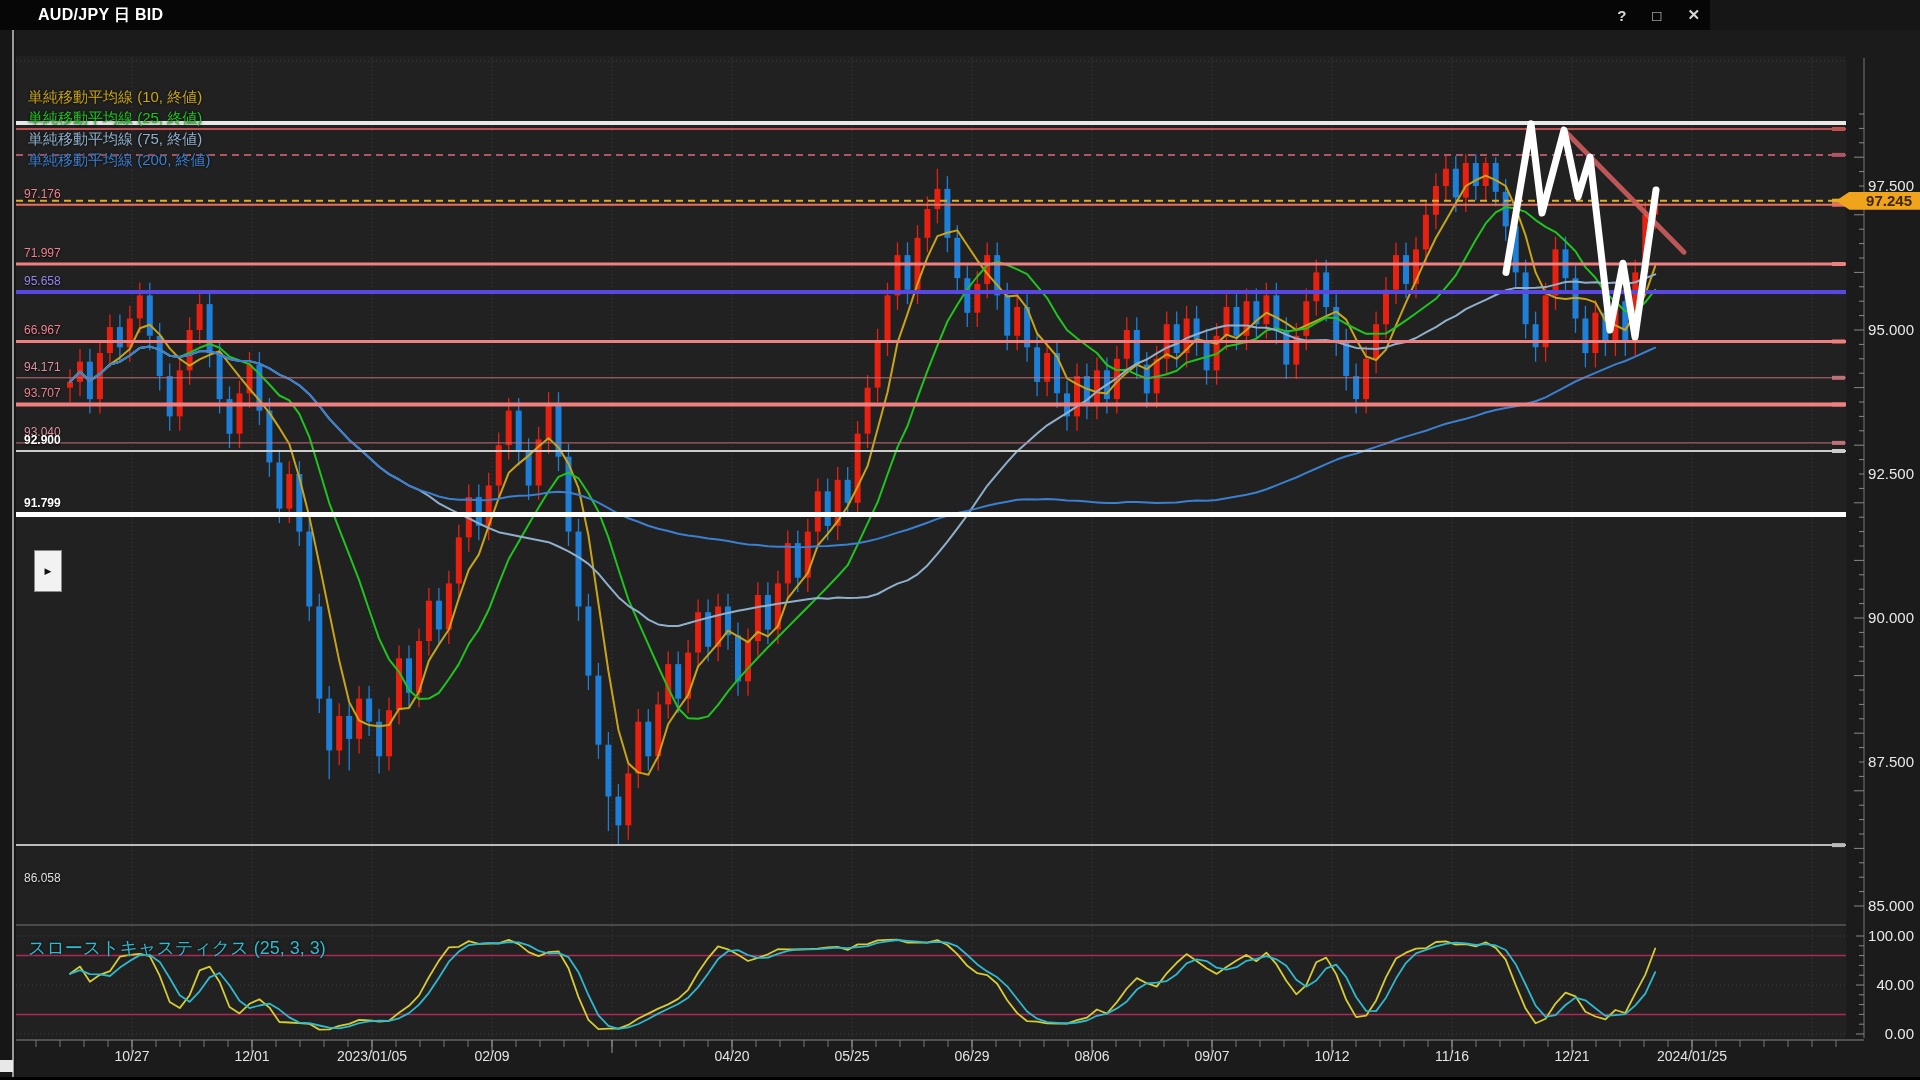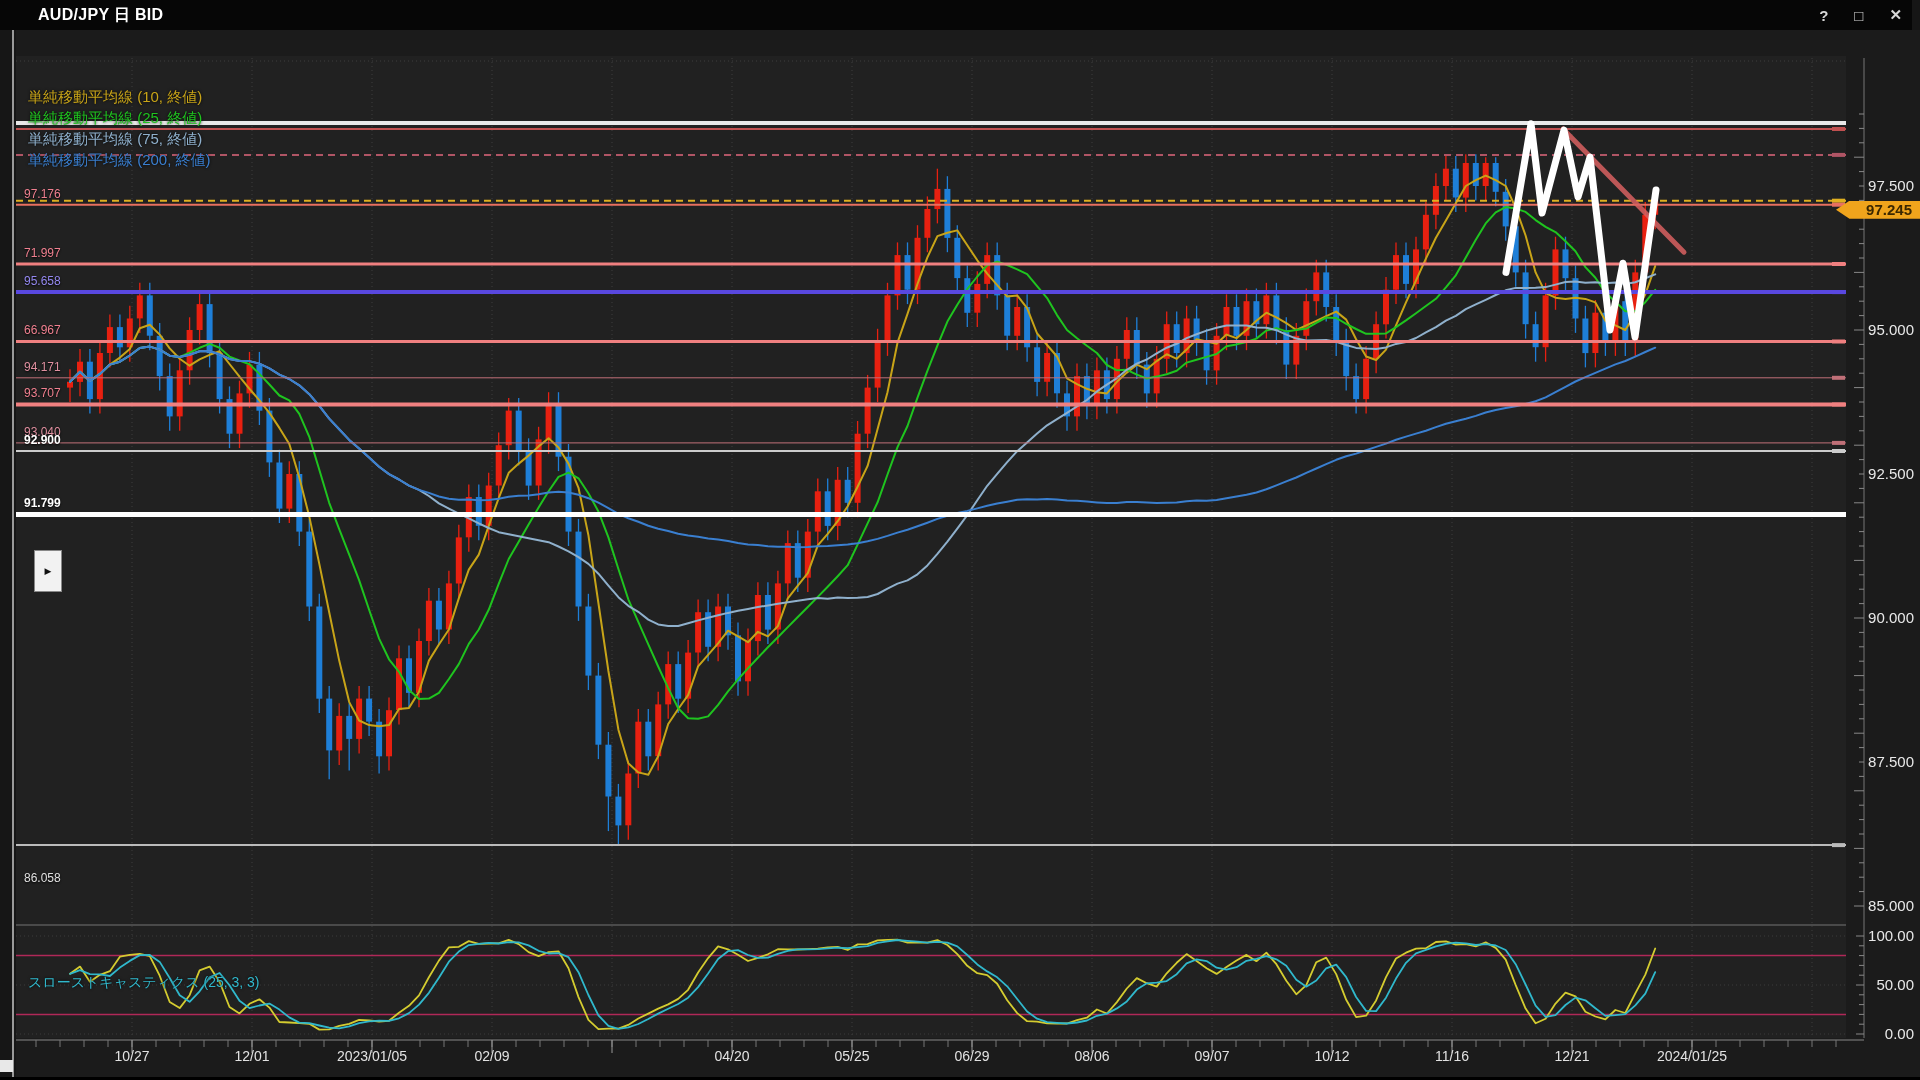--- a/index.html
+++ b/index.html
@@ -1,37 +1,37 @@
 <!DOCTYPE html>
 <html><head>
 <meta charset="utf-8">
 <style>
   html,body{margin:0;padding:0;background:#000;}
   #app{position:relative;width:1920px;height:1080px;background:#161616;overflow:hidden;
        font-family:"Liberation Sans",sans-serif;-webkit-font-smoothing:antialiased;}
-  #titlebar{position:absolute;left:0;top:0;width:1912px;height:30px;background:#060606;
+  #titlebar{position:absolute;left:0;top:0;width:1710px;height:30px;background:#060606;
             display:flex;align-items:center;}
   #title{color:#fff;font-weight:bold;font-size:16px;margin-left:38px;letter-spacing:.3px;}
   #winbtns{position:absolute;right:10px;top:0;height:30px;display:flex;align-items:center;gap:26px;
            color:#d8d8d8;font-size:15px;font-weight:bold;}
   #winbtns span{cursor:default;}
   #toolbar{position:absolute;left:16px;top:31px;width:1904px;height:23px;background:#3e3e3e;
            border-top:1px solid #555;border-bottom:1px solid #222;}
   #dropdown-btn{position:absolute;left:952px;top:37px;width:40px;height:14px;background:#dcdcdc;
                 border-radius:2px;display:flex;align-items:center;justify-content:center;
                 font-size:8px;color:#222;line-height:1;}
   #chart-svg{position:absolute;left:0;top:0;}
   .lbl{position:absolute;font-size:12px;white-space:nowrap;text-shadow:0 1px 2px #000;}
   .axlbl{position:absolute;font-size:15px;color:#e8e8e8;width:62px;text-align:right;white-space:nowrap;}
   .datelbl{position:absolute;font-size:14px;color:#e2e2e2;width:110px;text-align:center;white-space:nowrap;}
   .leglbl{position:absolute;font-size:15px;white-space:nowrap;text-shadow:0 0 3px #000;}
   #price-badge{position:absolute;left:1836px;width:84px;height:18px;background:#f0a41c;
                color:#3c2800;font-size:15px;font-weight:bold;line-height:18px;text-align:right;
                padding-right:8px;box-sizing:border-box;
-               clip-path:polygon(0 50%,16% 0,100% 0,100% 100%,16% 100%);margin-top:9px;}
+               clip-path:polygon(0 50%,16% 0,100% 0,100% 100%,16% 100%);}
   #side-handle{position:absolute;left:34px;top:550px;width:26px;height:40px;background:#f2f2f2;
                border:1px solid #888;display:flex;align-items:center;justify-content:center;
                font-size:9px;color:#111;}
   #left-border{position:absolute;left:12px;top:30px;width:2px;height:1050px;background:#9a9a9a;}
   #corner-grip{position:absolute;left:0;top:1060px;width:13px;height:12px;background:#e8e8e8;}
   #bottom-edge{position:absolute;left:0;top:1077px;width:1920px;height:3px;background:#000;}
 </style>
 </head>
 <body>
 
@@ -613,42 +613,42 @@
   <div id="right-label-layer">
       <span class="axlbl" style="left: 1852px; top: 177px;">97.500</span>
       <span class="axlbl" style="left: 1852px; top: 321px;">95.000</span>
       <span class="axlbl" style="left: 1852px; top: 465px;">92.500</span>
       <span class="axlbl" style="left: 1852px; top: 609px;">90.000</span>
       <span class="axlbl" style="left: 1852px; top: 753px;">87.500</span>
       <span class="axlbl" style="left: 1852px; top: 897px;">85.000</span>
     </div>
   <div id="stoch-label-layer">
       <span class="axlbl" style="left: 1852px; top: 927px;">100.00</span>
-      <span class="axlbl" style="left: 1852px; top: 976px;">50.00</span>
+      <span class="axlbl" style="left: 1852px; top: 976px;">40.00</span>
       <span class="axlbl" style="left: 1852px; top: 1025px;">0.00</span>
     </div>
   <div id="date-label-layer">
       <span class="datelbl" style="left: 77px; top: 1048px;">10/27</span>
       <span class="datelbl" style="left: 197px; top: 1048px;">12/01</span>
       <span class="datelbl" style="left: 317px; top: 1048px;">2023/01/05</span>
       <span class="datelbl" style="left: 437px; top: 1048px;">02/09</span>
       <span class="datelbl" style="left: 557px; top: 1048px; margin-top: 28px;">03/16</span>
       <span class="datelbl" style="left: 677px; top: 1048px;">04/20</span>
       <span class="datelbl" style="left: 797px; top: 1048px;">05/25</span>
       <span class="datelbl" style="left: 917px; top: 1048px;">06/29</span>
       <span class="datelbl" style="left: 1037px; top: 1048px;">08/06</span>
       <span class="datelbl" style="left: 1157px; top: 1048px;">09/07</span>
       <span class="datelbl" style="left: 1277px; top: 1048px;">10/12</span>
       <span class="datelbl" style="left: 1397px; top: 1048px;">11/16</span>
       <span class="datelbl" style="left: 1517px; top: 1048px;">12/21</span>
       <span class="datelbl" style="left: 1637px; top: 1048px;">2024/01/25</span>
     </div>
 
   <div id="price-badge" style="top: 191.688px;">97.245</div>
-  <div id="stoch-legend-pos" class="leglbl" style="left: 28px; top: 936px; color: rgb(48, 184, 204); font-size: 14px; margin-top: 38px;">スローストキャスティクス (25, 3, 3)</div>
+  <div id="stoch-legend-pos" class="leglbl" style="left: 28px; top: 936px; color: rgb(48, 184, 204); font-size: 18px;">スローストキャスティクス (25, 3, 3)</div>
 
   <div id="side-handle">
     <span>▶</span>
   </div>
   <div id="left-border"></div>
   <div id="corner-grip"></div>
   <div id="bottom-edge"></div>
 </div>
 
 </body></html>

